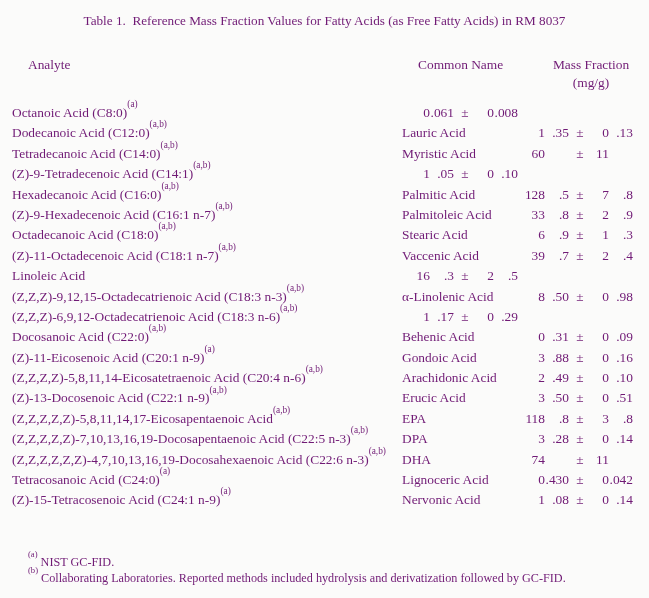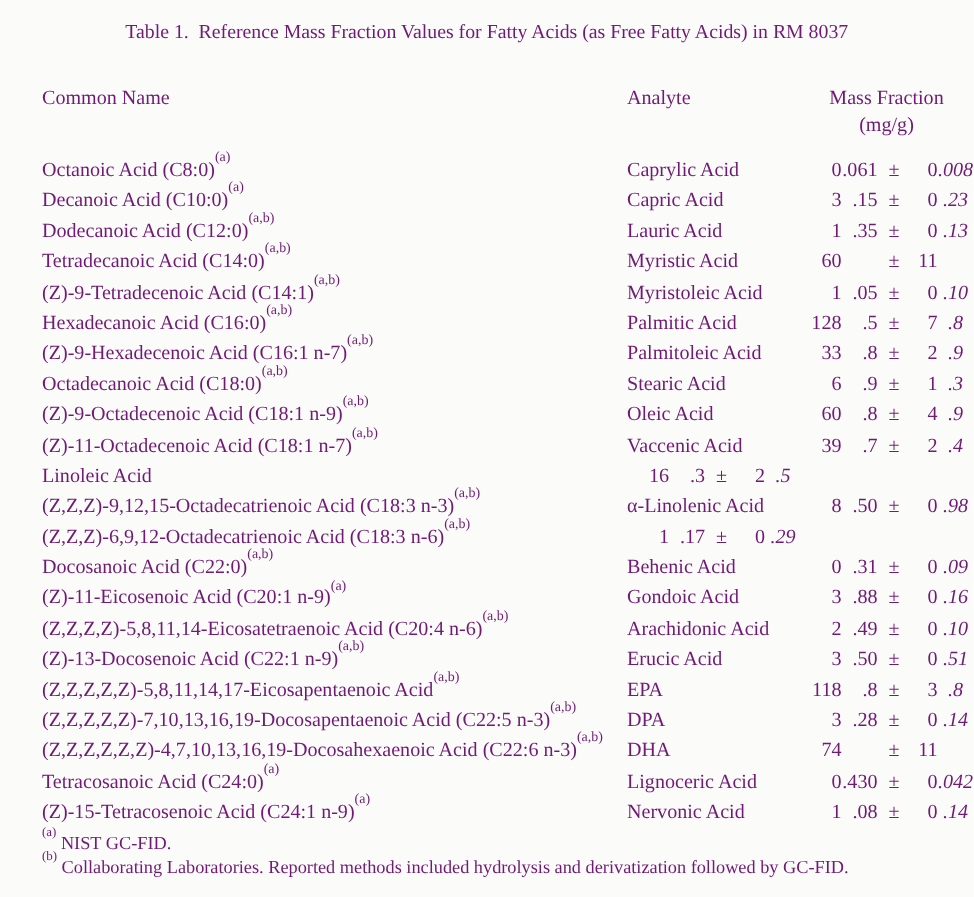--- a/index.html
+++ b/index.html
@@ -36,21 +36,21 @@
     font-size: 13.4px;
   }
   .mass-head {
     text-align: center;
     line-height: 15px;
   }
   .mass-head .mh2 { margin-top: 3px; }
   .tbody {
     position: absolute;
     top: 103px;
-    left: 28px;
+    left: 12px;
     width: 621px;
   }
   .row {
     display: grid;
     grid-template-columns: 390px 115px 116px;
     height: 20.4px;
     line-height: 20.4px;
     font-size: 13.4px;
     white-space: nowrap;
   }
@@ -59,21 +59,21 @@
     font-size: 9.3px;
     position: relative;
     top: -4.5px;
     line-height: 0;
   }
   .mass-cell span { display: inline-block; vertical-align: baseline; }
   .v-int  { width: 28px; text-align: right; }
   .v-frac { width: 24px; text-align: right; }
   .pm     { width: 22px; text-align: center; }
   .u-int  { width: 18px; text-align: right; }
-  .u-frac { width: 24px; text-align: center; font-style: italic; }
+  .u-frac { width: 24px; text-align: right; }
   .footnotes {
     position: absolute;
     top: 555px;
     left: 28px;
     width: 615px;
     font-size: 12.2px;
     line-height: 15.6px;
   }
   .footnotes sup {
     font-size: 8.6px;
@@ -83,56 +83,49 @@
   }
 </style>
 </head>
 <body>
 
 <div class="page">
 
   <div class="title">Table 1.  Reference Mass Fraction Values for Fatty Acids (as Free Fatty Acids) in RM 8037</div>
 
   <div class="thead">
+    <div class="cell">Analyte</div>
     <div class="cell">Common Name</div>
-    <div class="cell">Analyte</div>
     <div class="cell mass-head">
       <div class="mh1">Mass Fraction</div>
       <div class="mh2">(mg/g)</div>
     </div>
   </div>
 
   <div class="tbody">
     <div class="row">
       <div class="cell analyte"><span class="an-text">Octanoic Acid (C8:0)</span><sup class="fn an-sup">(a)</sup></div>
-      <div class="cell common">Caprylic Acid</div>
       <div class="cell mass-cell"><span class="v-int">0</span><span class="v-frac">.061</span><span class="pm">±</span><span class="u-int">0</span><span class="u-frac">.008</span></div>
     </div>
 
-    <div class="row">
-      <div class="cell analyte"><span class="an-text">Decanoic Acid (C10:0)</span><sup class="fn an-sup">(a)</sup></div>
-      <div class="cell common">Capric Acid</div>
-      <div class="cell mass-cell"><span class="v-int">3</span><span class="v-frac">.15</span><span class="pm">±</span><span class="u-int">0</span><span class="u-frac">.23</span></div>
-    </div>
 
     <div class="row">
       <div class="cell analyte"><span class="an-text">Dodecanoic Acid (C12:0)</span><sup class="fn an-sup">(a,b)</sup></div>
       <div class="cell common">Lauric Acid</div>
       <div class="cell mass-cell"><span class="v-int">1</span><span class="v-frac">.35</span><span class="pm">±</span><span class="u-int">0</span><span class="u-frac">.13</span></div>
     </div>
 
     <div class="row">
       <div class="cell analyte"><span class="an-text">Tetradecanoic Acid (C14:0)</span><sup class="fn an-sup">(a,b)</sup></div>
       <div class="cell common">Myristic Acid</div>
       <div class="cell mass-cell"><span class="v-int">60</span><span class="v-frac"></span><span class="pm">±</span><span class="u-int">11</span><span class="u-frac"></span></div>
     </div>
 
     <div class="row">
       <div class="cell analyte"><span class="an-text">(Z)-9-Tetradecenoic Acid (C14:1)</span><sup class="fn an-sup">(a,b)</sup></div>
-      <div class="cell common">Myristoleic Acid</div>
       <div class="cell mass-cell"><span class="v-int">1</span><span class="v-frac">.05</span><span class="pm">±</span><span class="u-int">0</span><span class="u-frac">.10</span></div>
     </div>
 
     <div class="row">
       <div class="cell analyte"><span class="an-text">Hexadecanoic Acid (C16:0)</span><sup class="fn an-sup">(a,b)</sup></div>
       <div class="cell common">Palmitic Acid</div>
       <div class="cell mass-cell"><span class="v-int">128</span><span class="v-frac">.5</span><span class="pm">±</span><span class="u-int">7</span><span class="u-frac">.8</span></div>
     </div>
 
     <div class="row">
@@ -140,25 +133,20 @@
       <div class="cell common">Palmitoleic Acid</div>
       <div class="cell mass-cell"><span class="v-int">33</span><span class="v-frac">.8</span><span class="pm">±</span><span class="u-int">2</span><span class="u-frac">.9</span></div>
     </div>
 
     <div class="row">
       <div class="cell analyte"><span class="an-text">Octadecanoic Acid (C18:0)</span><sup class="fn an-sup">(a,b)</sup></div>
       <div class="cell common">Stearic Acid</div>
       <div class="cell mass-cell"><span class="v-int">6</span><span class="v-frac">.9</span><span class="pm">±</span><span class="u-int">1</span><span class="u-frac">.3</span></div>
     </div>
 
-    <div class="row">
-      <div class="cell analyte"><span class="an-text">(Z)-9-Octadecenoic Acid (C18:1 n-9)</span><sup class="fn an-sup">(a,b)</sup></div>
-      <div class="cell common">Oleic Acid</div>
-      <div class="cell mass-cell"><span class="v-int">60</span><span class="v-frac">.8</span><span class="pm">±</span><span class="u-int">4</span><span class="u-frac">.9</span></div>
-    </div>
 
     <div class="row">
       <div class="cell analyte"><span class="an-text">(Z)-11-Octadecenoic Acid (C18:1 n-7)</span><sup class="fn an-sup">(a,b)</sup></div>
       <div class="cell common">Vaccenic Acid</div>
       <div class="cell mass-cell"><span class="v-int">39</span><span class="v-frac">.7</span><span class="pm">±</span><span class="u-int">2</span><span class="u-frac">.4</span></div>
     </div>
 
     <div class="row">
       <div class="cell common">Linoleic Acid</div>
       <div class="cell mass-cell"><span class="v-int">16</span><span class="v-frac">.3</span><span class="pm">±</span><span class="u-int">2</span><span class="u-frac">.5</span></div>

